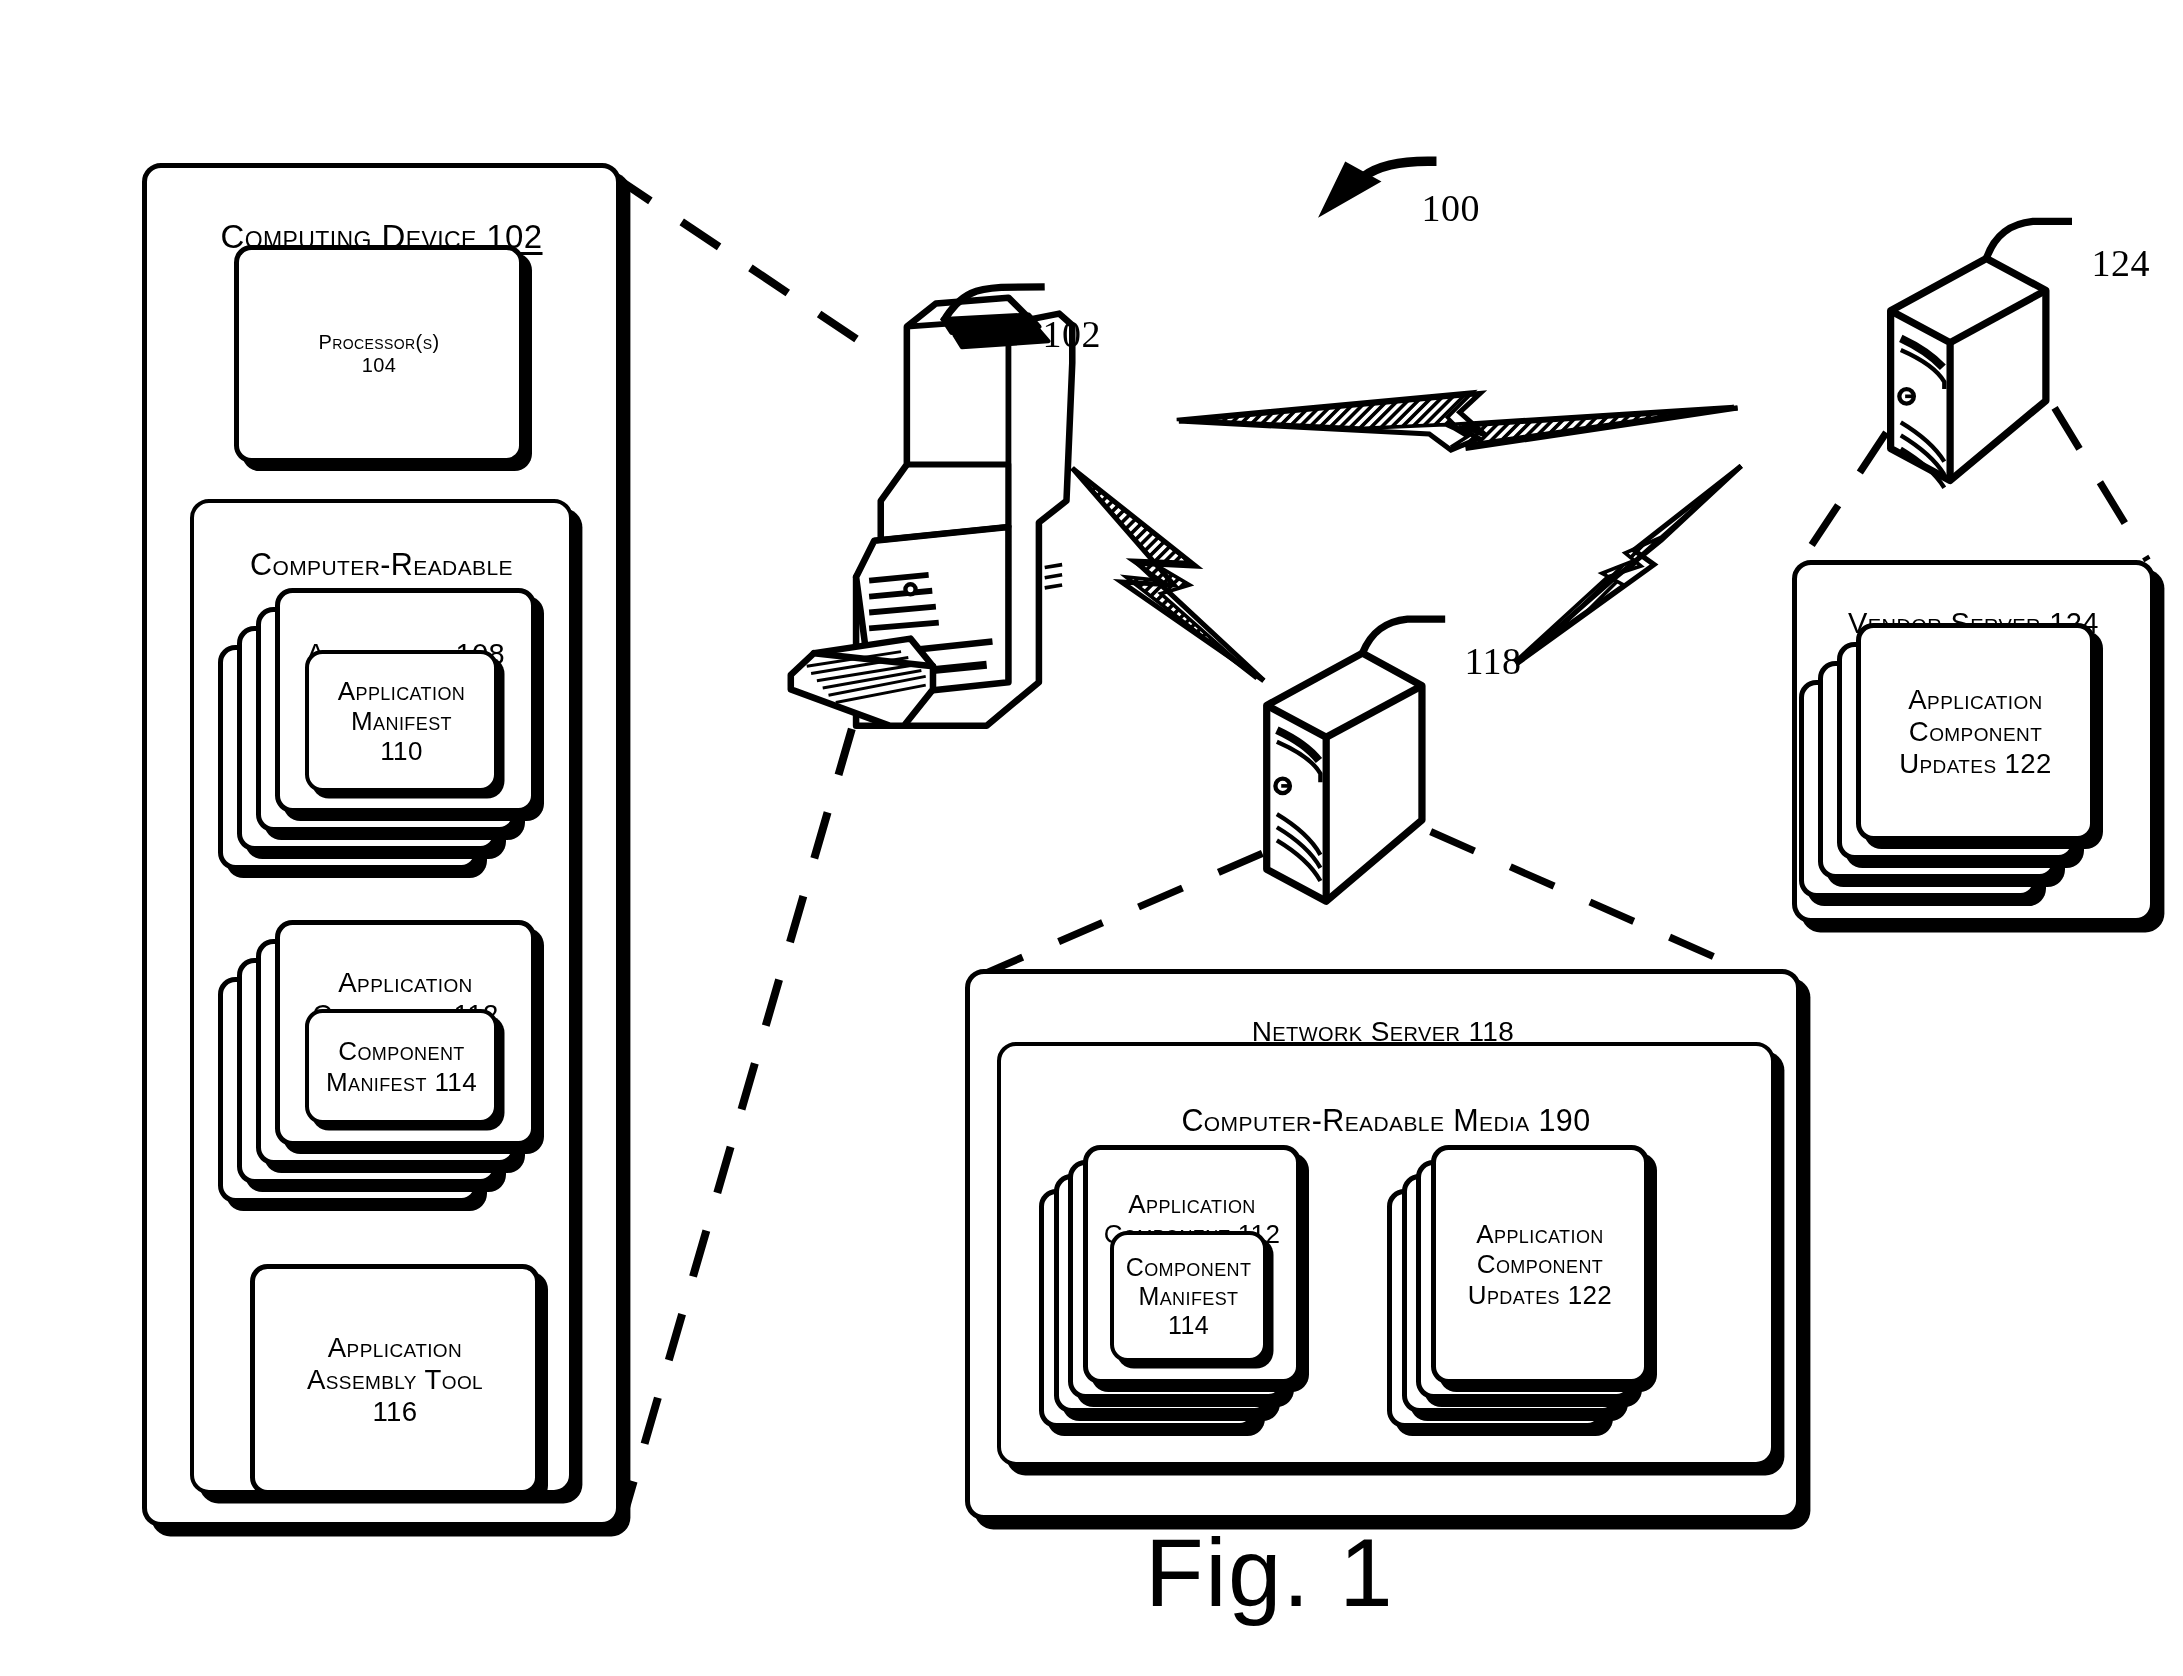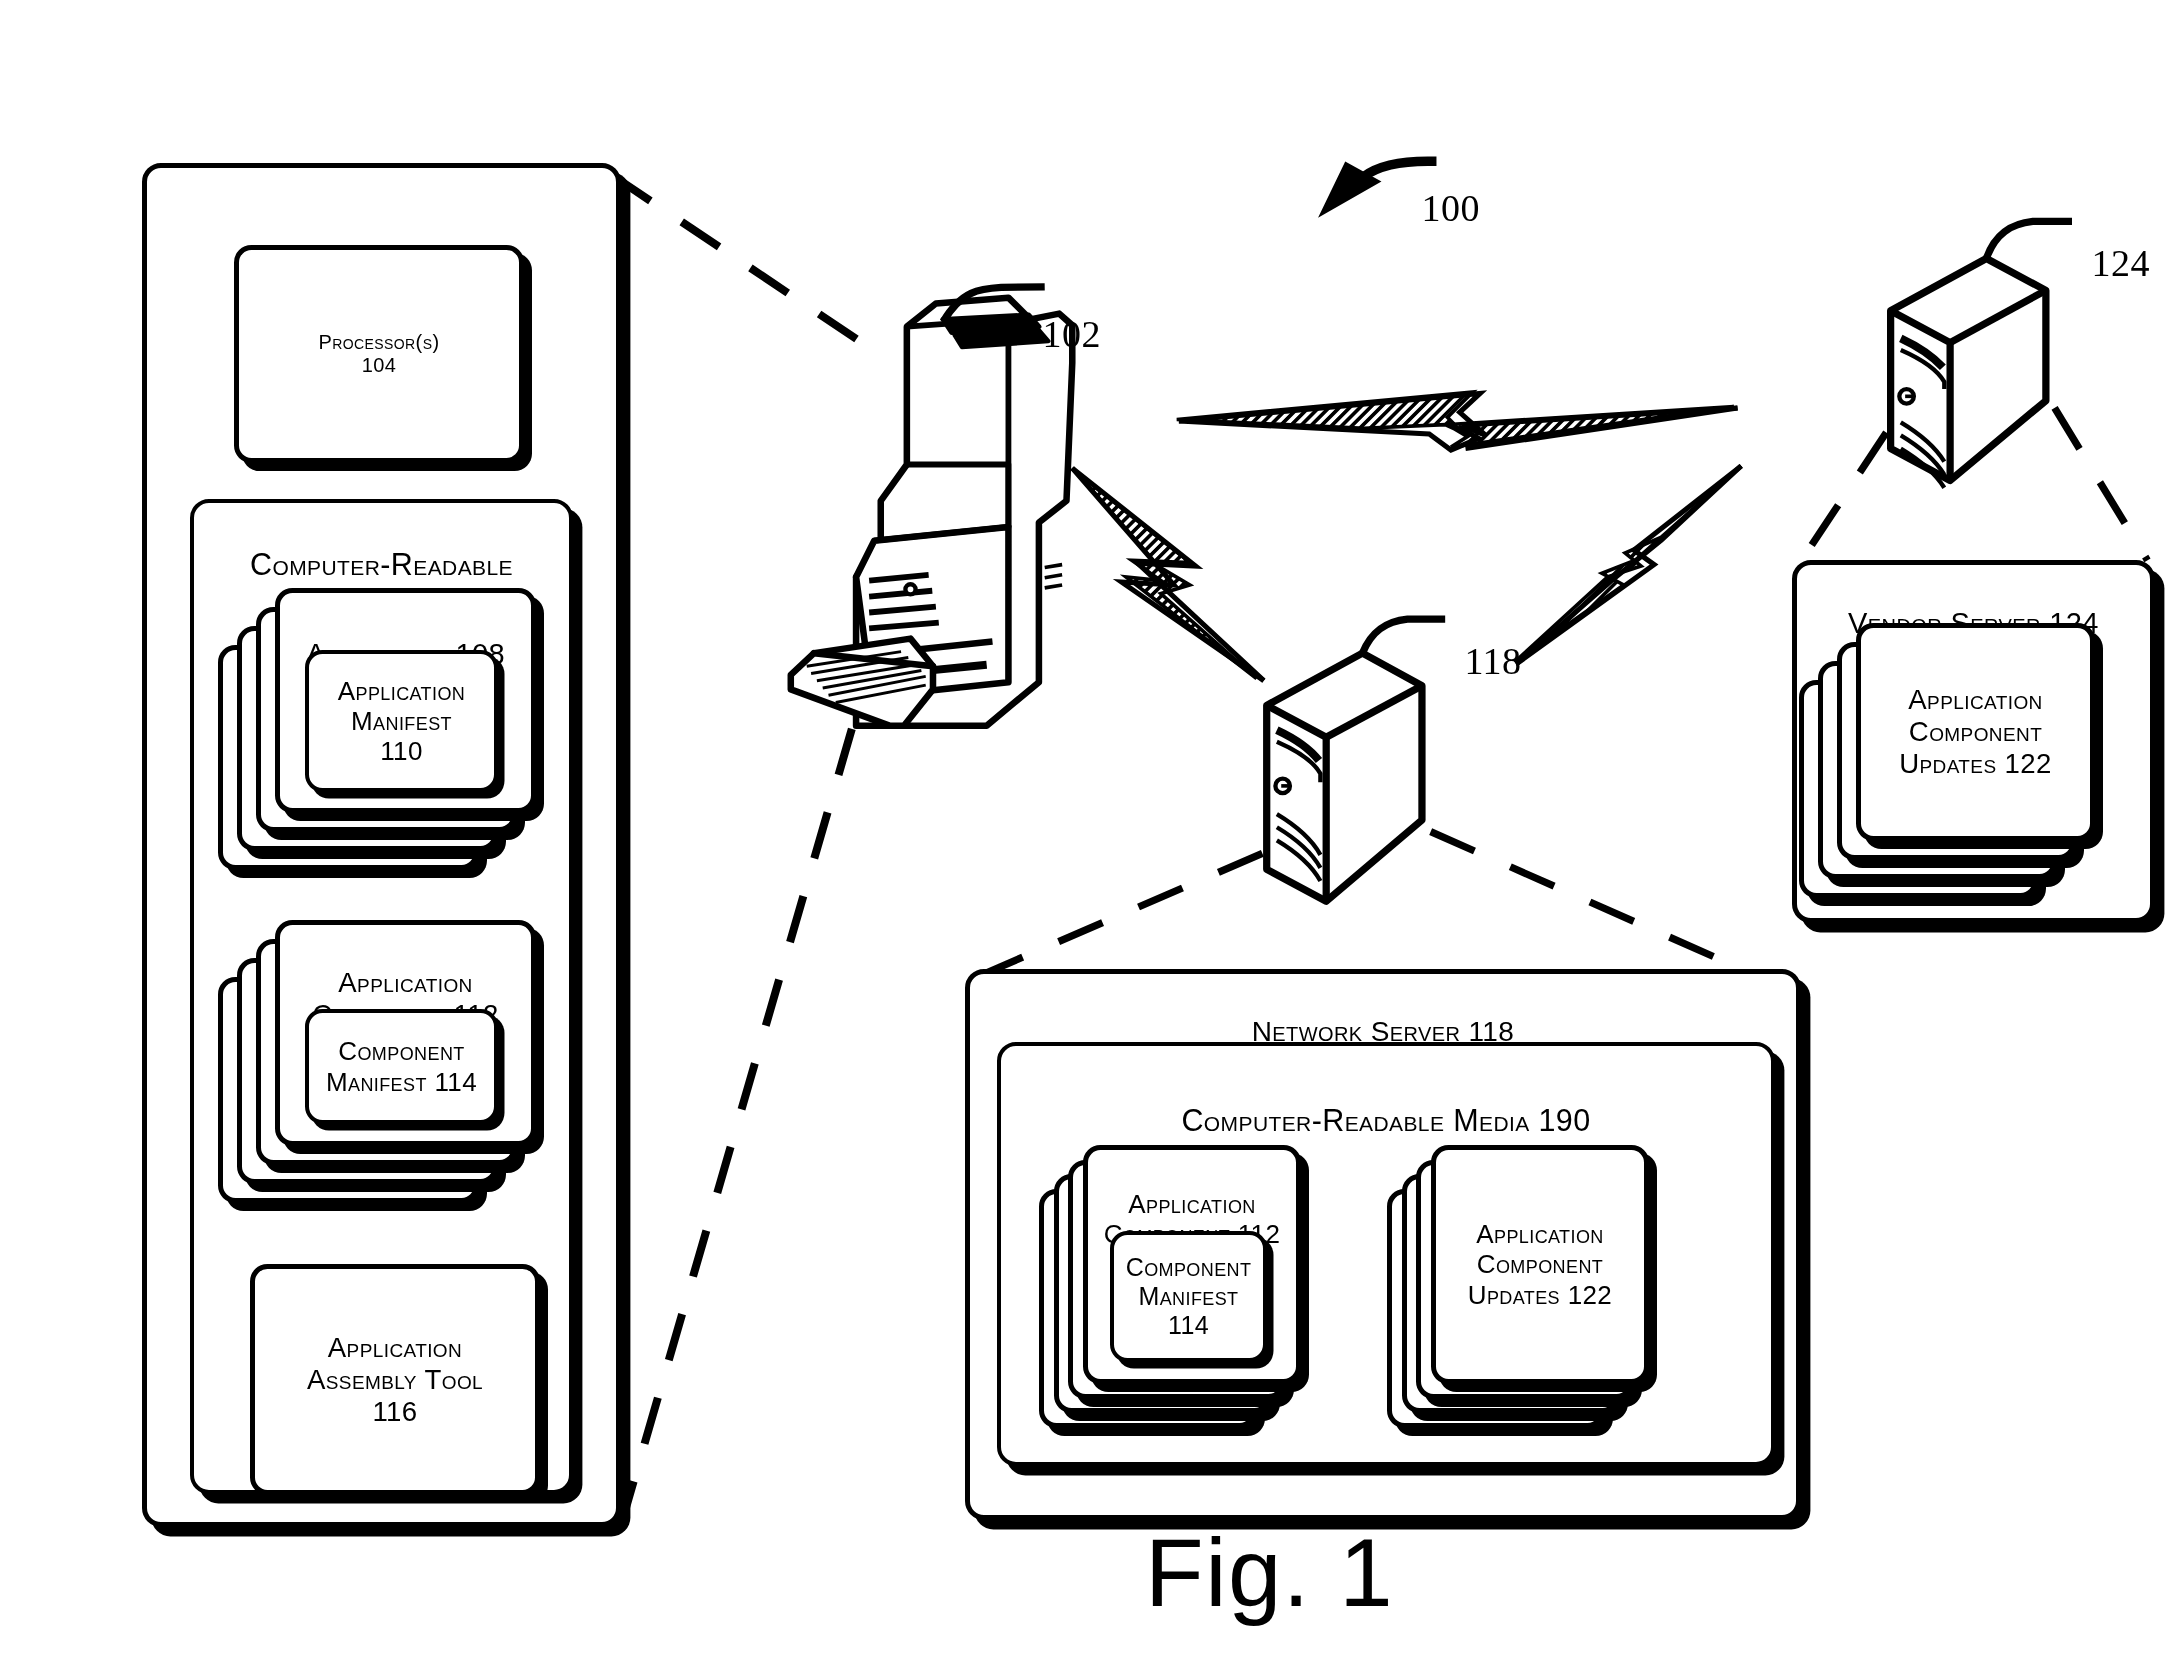--- a/index.html
+++ b/index.html
@@ -222,20 +222,23 @@
     </g>
 
     <g>
       <path d="M 1880 243 C 1900 228, 1930 222, 1968 222 L 1980 222" stroke="#000" stroke-width="13" fill="none"></path>
       <path d="M 1826 290 L 1856 228 L 1896 250 Z" fill="#000" stroke="#000" stroke-width="8"></path>
     </g>
   </svg>
 
   <div class="panel" style="left:142px; top:163px; width:479px; height:1364px;">
   </div>
+  <div class="panel-title lbl" style="left:142px; top:180px; width:479px; font-size:33px;">
+    <span>Computing Device </span><span class="u">102</span>
+  </div>
 
   <div class="box lbl" style="left:234px; top:245px; width:290px; height:218px; font-size:20px;">
     <span>Processor(s)
 104</span>
   </div>
 
   <div class="panel thin" style="left:190px; top:499px; width:383px; height:995px;">
   </div>
   <div class="panel-title lbl" style="left:190px; top:512px; width:383px; font-size:30.5px;">
     <span>Computer-Readable

